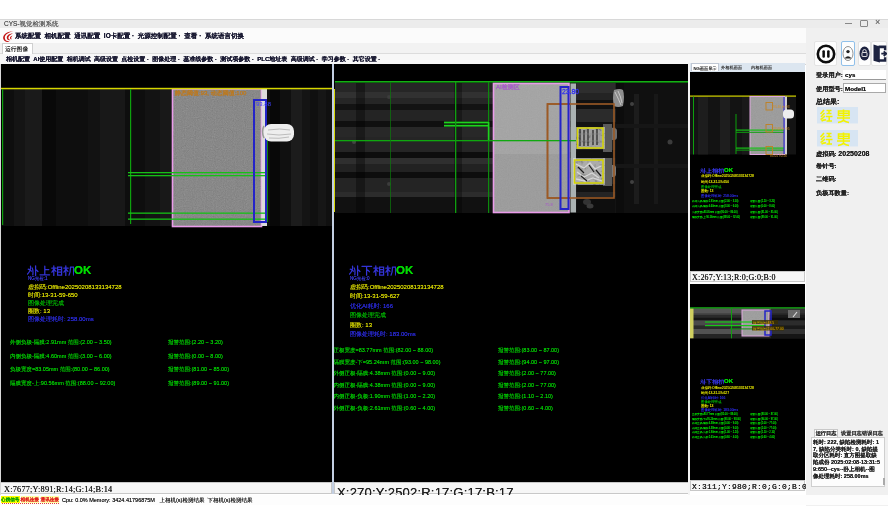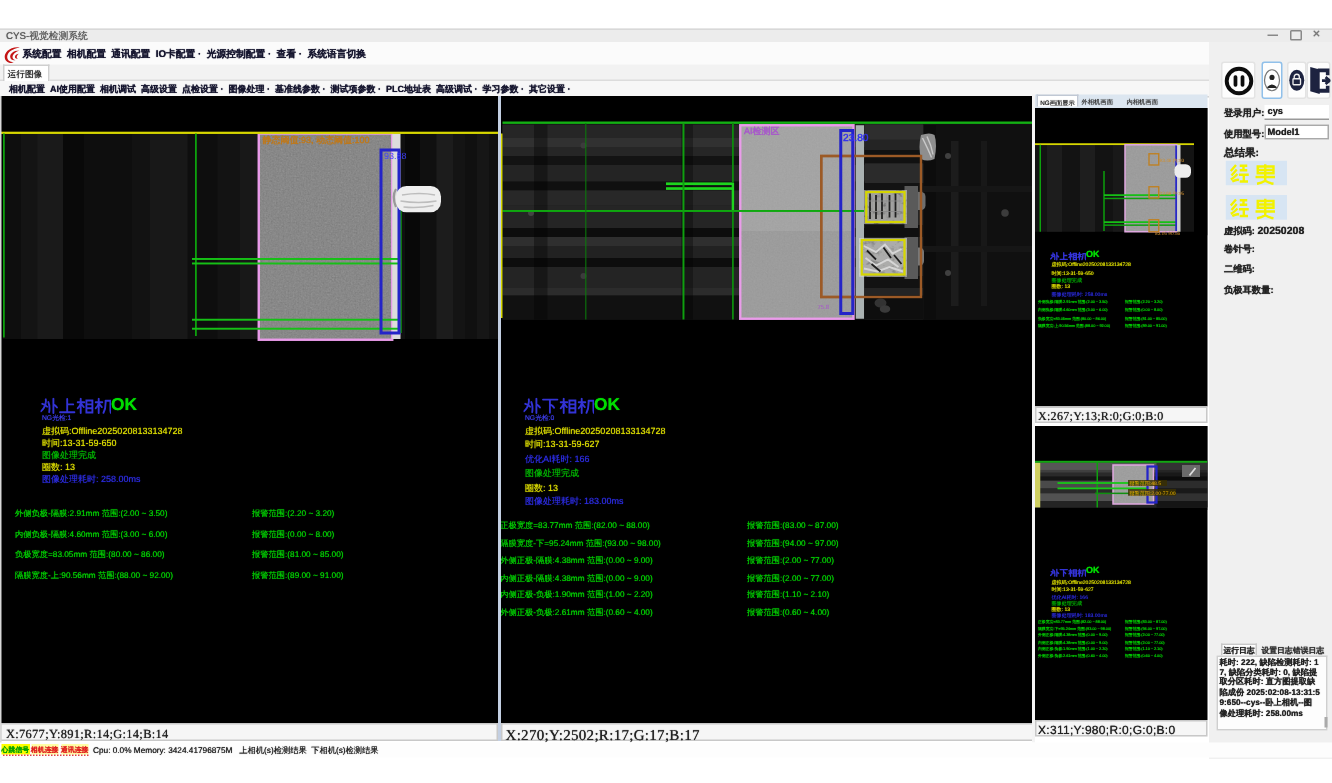--- a/index.html
+++ b/index.html
@@ -244,21 +244,21 @@
 <div class="abs" style="left:498px;top:358.5px;font-size:5.5px;color:#00cc00">报警范围:(94.00 ~ 97.00)</div>
 <div class="abs" style="left:333.5px;top:370.0px;font-size:5.5px;color:#00cc00">外侧正极-隔膜:4.38mm 范围:(0.00 ~ 9.00)</div>
 <div class="abs" style="left:498px;top:370.0px;font-size:5.5px;color:#00cc00">报警范围:(2.00 ~ 77.00)</div>
 <div class="abs" style="left:333.5px;top:381.5px;font-size:5.5px;color:#00cc00">内侧正极-隔膜:4.38mm 范围:(0.00 ~ 9.00)</div>
 <div class="abs" style="left:498px;top:381.5px;font-size:5.5px;color:#00cc00">报警范围:(2.00 ~ 77.00)</div>
 <div class="abs" style="left:333.5px;top:393.0px;font-size:5.5px;color:#00cc00">内侧正极-负极:1.90mm 范围:(1.00 ~ 2.20)</div>
 <div class="abs" style="left:498px;top:393.0px;font-size:5.5px;color:#00cc00">报警范围:(1.10 ~ 2.10)</div>
 <div class="abs" style="left:333.5px;top:404.5px;font-size:5.5px;color:#00cc00">外侧正极-负极:2.61mm 范围:(0.60 ~ 4.00)</div>
 <div class="abs" style="left:498px;top:404.5px;font-size:5.5px;color:#00cc00">报警范围:(0.60 ~ 4.00)</div>
 <div class="abs" style="left:334px;top:482px;width:355px;height:12px;background:#f6f6f6;border:1px solid #c8c8c8;box-sizing:border-box"></div>
-<div class="abs" style="left:337px;top:484.5px;font-size:10px;color:#222;font-family:Liberation Serif, serif;letter-spacing:0.2px">X:270;Y:2502;R:17;G:17;B:17</div>
+<div class="abs" style="left:337px;top:484.5px;font-size:13px;color:#222;font-family:Liberation Sans, sans-serif;letter-spacing:0.2px">X:270;Y:2502;R:17;G:17;B:17</div>
 
 <div class="abs" style="left:0px;top:63.5px;width:1px;height:441px;background:#d8d8d8"></div>
 <div class="abs" style="left:333.4px;top:88.5px;width:1.3px;height:123px;background:#d6d600"></div>
 <div class="abs" style="left:687.8px;top:63px;width:2.4px;height:432px;background:#f4f4f4"></div>
 <div class="abs" style="left:332.3px;top:64px;width:1.6px;height:430px;background:#c3cfe2"></div>
 
 <div class="abs" style="left:690px;top:63px;width:115px;height:8.5px;background:#dce6f0"></div>
 <div class="abs" style="left:691px;top:63px;width:28px;height:8px;background:#fff;border:1px solid #c0c8d4;border-bottom:none;font-size:4.2px;color:#222;text-align:center;padding-top:1.5px;box-sizing:border-box">NG画面显示</div>
 <div class="abs" style="left:721px;top:64.5px;font-size:4.2px;color:#333">外相机画面</div>
 <div class="abs" style="left:751px;top:64.5px;font-size:4.2px;color:#333">内相机画面</div>
@@ -361,21 +361,21 @@
 <div class="abs" style="left:750px;top:416.6px;font-size:2.6px;color:#00e000;letter-spacing:-0.05px">报警范围:(94.00 ~ 97.00)</div>
 <div class="abs" style="left:692px;top:421.2px;font-size:2.6px;color:#00e000;letter-spacing:-0.05px">外侧正极-隔膜:4.38mm 范围:(0.00 ~ 9.00)</div>
 <div class="abs" style="left:750px;top:421.2px;font-size:2.6px;color:#00e000;letter-spacing:-0.05px">报警范围:(2.00 ~ 77.00)</div>
 <div class="abs" style="left:692px;top:425.8px;font-size:2.6px;color:#00e000;letter-spacing:-0.05px">内侧正极-隔膜:4.38mm 范围:(0.00 ~ 9.00)</div>
 <div class="abs" style="left:750px;top:425.8px;font-size:2.6px;color:#00e000;letter-spacing:-0.05px">报警范围:(2.00 ~ 77.00)</div>
 <div class="abs" style="left:692px;top:430.4px;font-size:2.6px;color:#00e000;letter-spacing:-0.05px">内侧正极-负极:1.90mm 范围:(1.00 ~ 2.20)</div>
 <div class="abs" style="left:750px;top:430.4px;font-size:2.6px;color:#00e000;letter-spacing:-0.05px">报警范围:(1.10 ~ 2.10)</div>
 <div class="abs" style="left:692px;top:435px;font-size:2.6px;color:#00e000;letter-spacing:-0.05px">外侧正极-负极:2.61mm 范围:(0.60 ~ 4.00)</div>
 <div class="abs" style="left:750px;top:435px;font-size:2.6px;color:#00e000;letter-spacing:-0.05px">报警范围:(0.60 ~ 4.00)</div>
 <div class="abs" style="left:690px;top:480px;width:115px;height:11px;background:#f6f6f6;border:1px solid #c8c8c8;box-sizing:border-box"></div>
-<div class="abs" style="left:692px;top:482px;font-size:8px;color:#222;font-family:Liberation Sans, sans-serif;letter-spacing:0.2px">X:311;Y:980;R:0;G:0;B:0</div>
+<div class="abs" style="left:692px;top:482px;font-size:8px;color:#222;font-family:Liberation Mono, monospace;letter-spacing:0.2px">X:311;Y:980;R:0;G:0;B:0</div>
 
 <div class="abs" style="left:806px;top:27.5px;width:82px;height:478px;background:#f0f0f0"></div>
 
 <div class="abs" style="left:814px;top:41px;width:23px;height:25px;background:#fdfdfd;border:1px solid #e3e3e3;border-radius:2px;box-sizing:border-box"></div>
 <svg class="abs" style="left:815.5px;top:43.5px" width="20" height="20" viewBox="0 0 20 20">
  <circle cx="10" cy="10" r="8.2" fill="none" stroke="#0d0d0d" stroke-width="2.6"></circle>
  <rect x="6.4" y="6.2" width="2.5" height="7.6" rx="1.1" fill="#0d0d0d"></rect>
  <rect x="11.1" y="6.2" width="2.5" height="7.6" rx="1.1" fill="#0d0d0d"></rect>
 </svg>
 <div class="abs" style="left:841px;top:41px;width:14px;height:25px;background:#fdfdfd;border:1px solid #90c0ea;border-radius:2px;box-sizing:border-box"></div>

